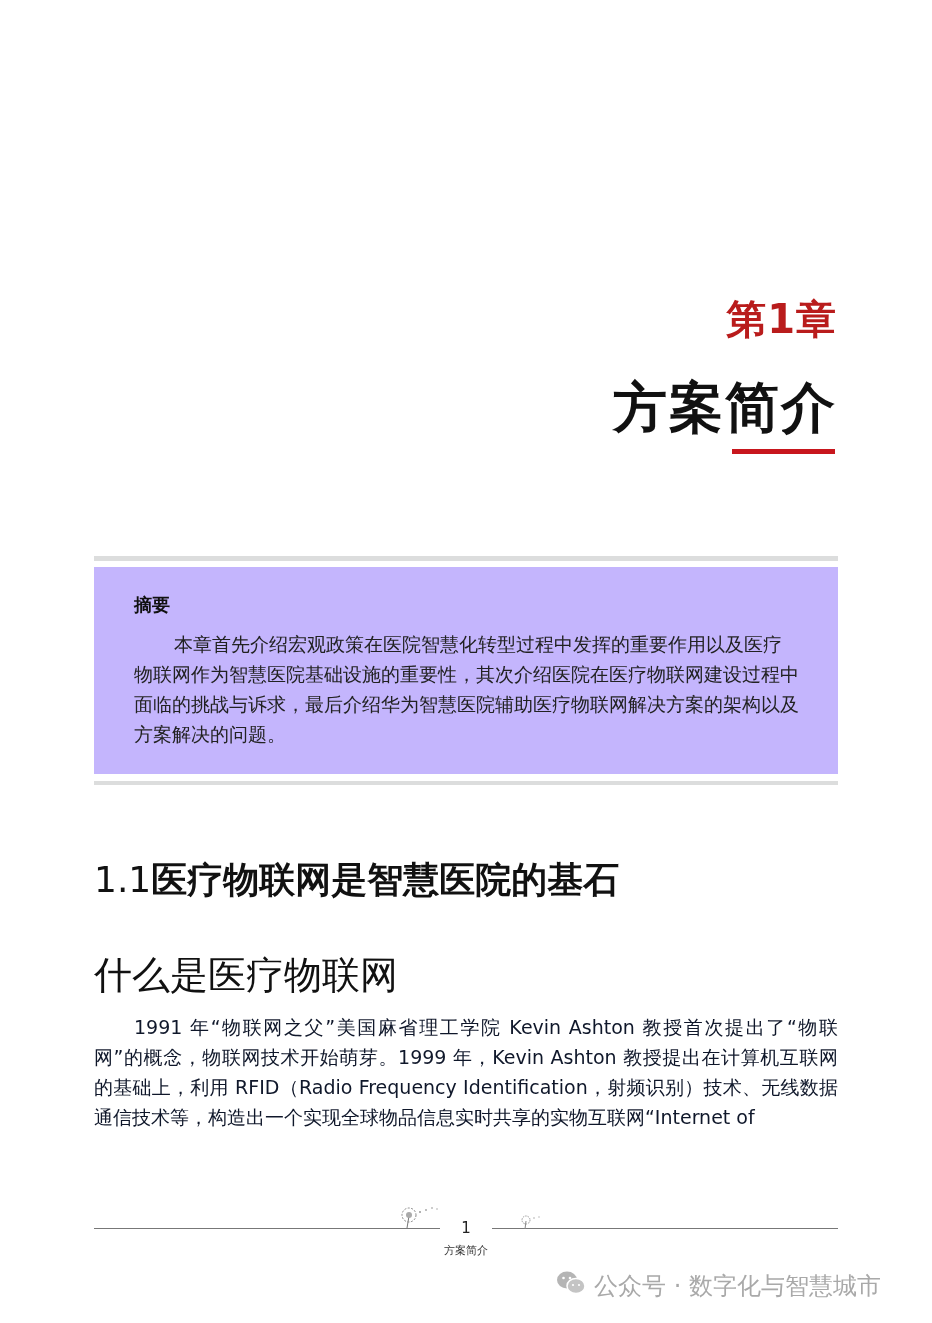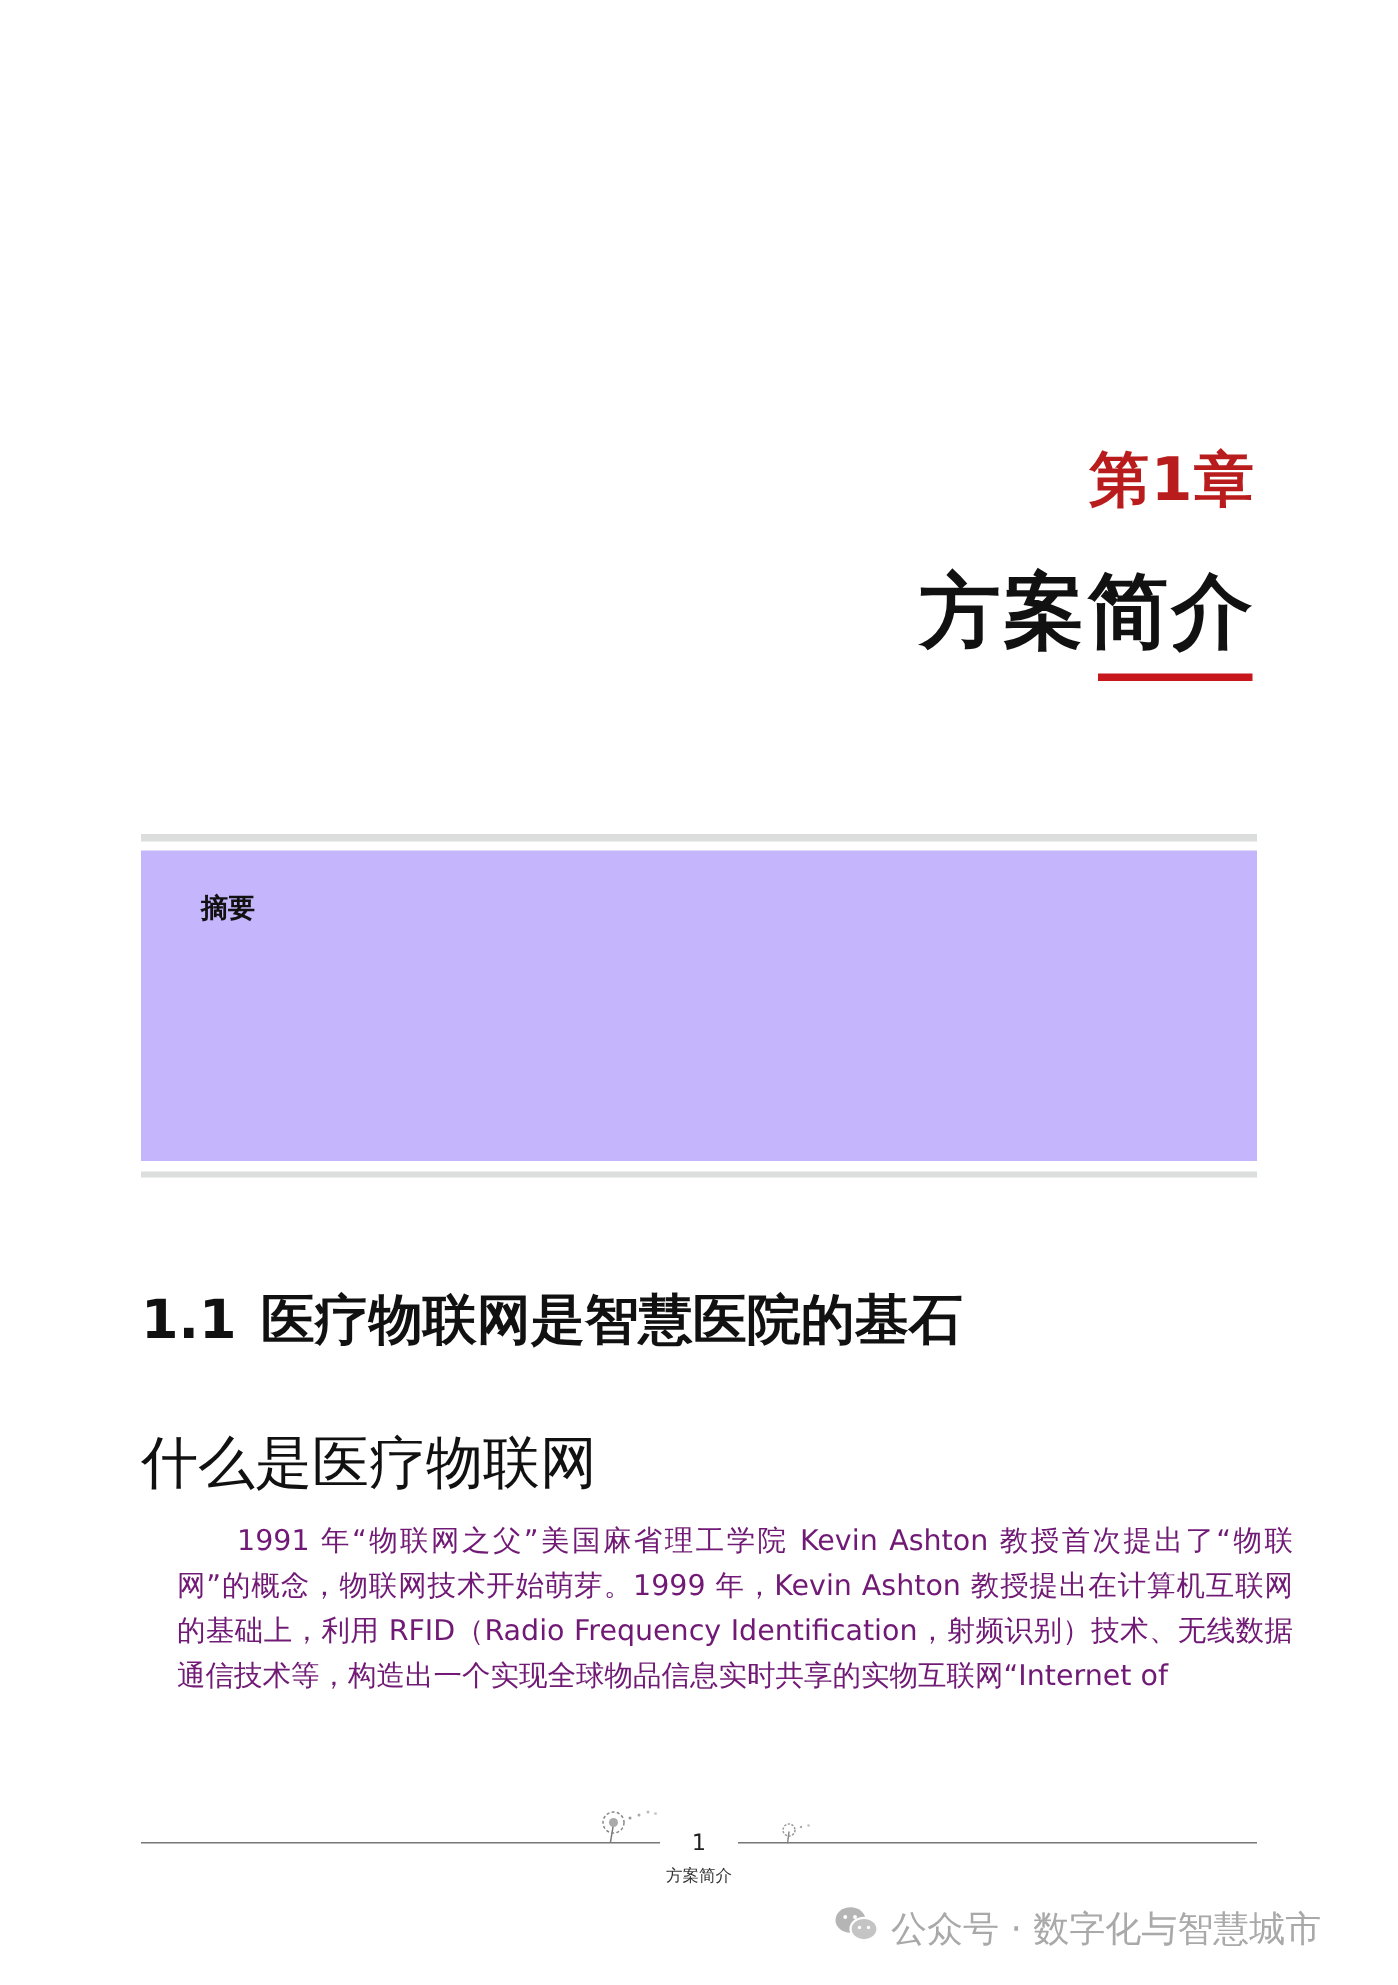--- a/index.html
+++ b/index.html
@@ -7,41 +7,42 @@
            font-family: "DejaVu Sans", "Liberation Sans", sans-serif; color: #1a1a1a; }
     .chapter-num { position: absolute; right: 95px; top: 292px; font-size: 40px; font-weight: bold; color: #b91c1c; letter-spacing: 1px; }
     .chapter-title { position: absolute; right: 95px; top: 372px; font-size: 54px; font-weight: bold; color: #111; letter-spacing: 2px; }
     .chapter-rule { position: absolute; left: 732px; top: 449px; width: 103px; height: 5px; background: #c8161d; }
     .abs-rule-top { position: absolute; left: 94px; top: 556px; width: 744px; height: 5px; background: #dcdddd; }
     .abs-box { position: absolute; left: 94px; top: 567px; width: 744px; height: 207px; background: #c4b5fd; }
     .abs-rule-bot { position: absolute; left: 94px; top: 781px; width: 744px; height: 4px; background: #dcdddd; }
     .abs-heading { position: absolute; left: 40px; top: 26px; font-size: 18px; font-weight: bold; color: #111; }
     .abs-text { position: absolute; left: 40px; top: 62px; width: 666px; font-size: 19px; line-height: 30px; color: #222; text-indent: 40px; }
     .sec-title { position: absolute; left: 94px; top: 856px; font-size: 36px; font-weight: bold; color: #111; white-space: nowrap; }
-    .sec-title .num { font-weight: bold; margin-right: 16px; }
+    .sec-title .num { font-weight: normal; }
     .sub-title { position: absolute; left: 94px; top: 950px; font-size: 38px; color: #111; }
-    .body-text { position: absolute; left: 94px; top: 1012px; width: 744px; font-size: 19px; line-height: 30px; color: #701a75; text-indent: 40px; text-align: justify; margin-left: 24px; }
+    .body-text { position: absolute; left: 94px; top: 1012px; width: 744px; font-size: 19px; line-height: 30px; color: #0f172a; text-indent: 40px; text-align: justify; }
     .footer-line-l { position: absolute; left: 94px; top: 1228px; width: 346px; height: 1px; background: #777; }
     .footer-line-r { position: absolute; left: 492px; top: 1228px; width: 346px; height: 1px; background: #777; }
     .dandelion-l { position: absolute; left: 398px; top: 1204px; }
     .dandelion-r { position: absolute; left: 520px; top: 1214px; }
     .page-num { position: absolute; left: 0; width: 932px; top: 1219px; text-align: center; font-size: 15px; color: #222; }
     .page-label { position: absolute; left: 0; width: 932px; top: 1243px; text-align: center; font-size: 11px; color: #333; }
     .watermark { position: absolute; left: 556px; top: 1270px; font-size: 24px; color: #a9a9a9; white-space: nowrap; display: flex; align-items: flex-end; gap: 8px; }
   </style>
 </head>
 <body>
 
 <div class="chapter-num">第1章</div>
 <div class="chapter-title">方案简介</div>
 <div class="chapter-rule"></div>
 
 <div class="abs-rule-top"></div>
 <div class="abs-box">
   <div class="abs-heading">摘要</div>
+  <div class="abs-text">本章首先介绍宏观政策在医院智慧化转型过程中发挥的重要作用以及医疗物联网作为智慧医院基础设施的重要性，其次介绍医院在医疗物联网建设过程中面临的挑战与诉求，最后介绍华为智慧医院辅助医疗物联网解决方案的架构以及方案解决的问题。</div>
 </div>
 <div class="abs-rule-bot"></div>
 
 <div class="sec-title">
   <span class="num">1.1</span><span>医疗物联网是智慧医院的基石</span>
 </div>
 
 <div class="sub-title">什么是医疗物联网</div>
 
 <div class="body-text">1991 年“物联网之父”美国麻省理工学院 Kevin Ashton 教授首次提出了“物联网”的概念，物联网技术开始萌芽。1999 年，Kevin Ashton 教授提出在计算机互联网的基础上，利用 RFID（Radio Frequency Identification，射频识别）技术、无线数据通信技术等，构造出一个实现全球物品信息实时共享的实物互联网“Internet of</div>

